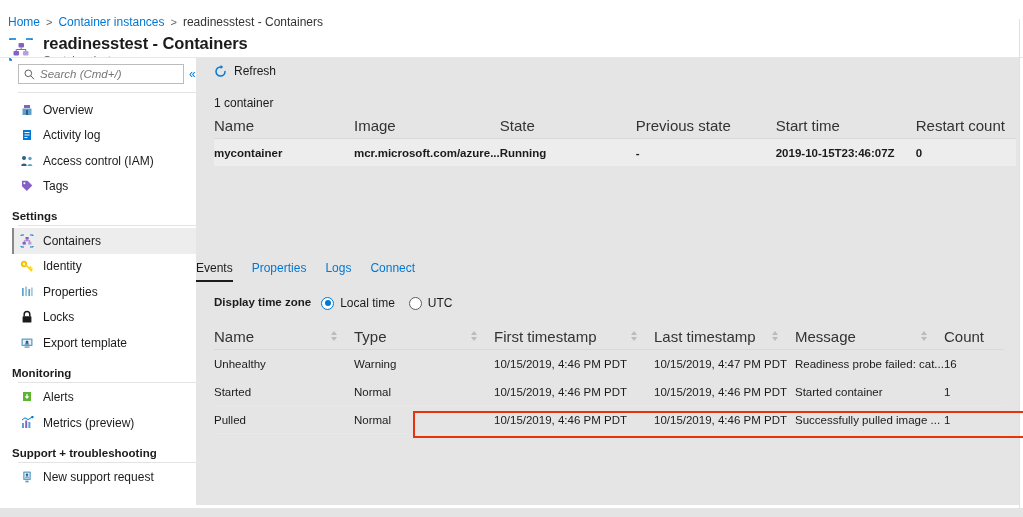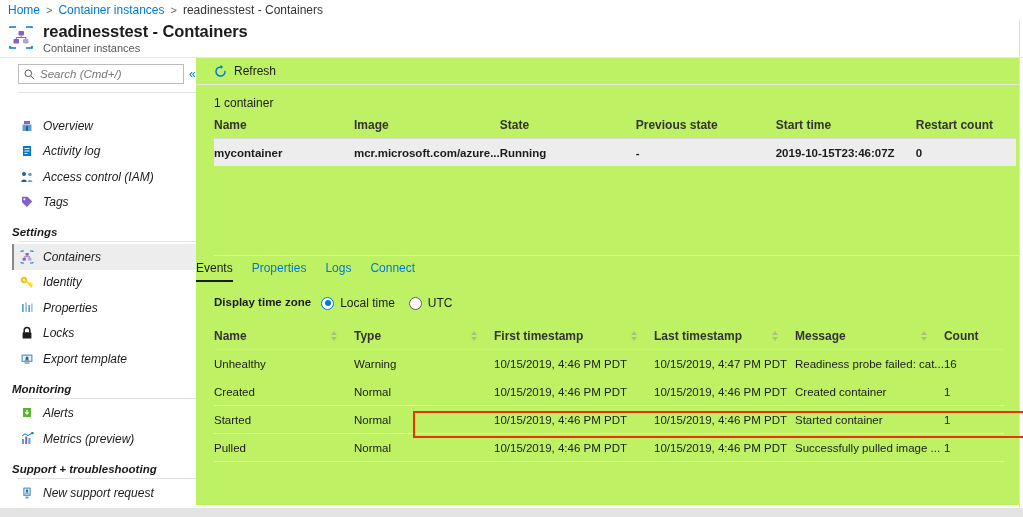--- a/index.html
+++ b/index.html
@@ -8,21 +8,21 @@
     background:#fff;
     font-family:"Liberation Sans","DejaVu Sans",sans-serif;
     font-size:12px;color:#333;
     -webkit-font-smoothing:antialiased;
   }
   .page{position:relative;width:1023px;height:517px;box-sizing:border-box;}
 
   
   .breadcrumb{
     height:19px;display:flex;align-items:center;
-    padding:0 0 0 8px;font-size:12px;color:#0078d4;
+    padding:12px 0 0 8px;font-size:12px;color:#0078d4;
   }
   .bc-link{color:#0078d4;cursor:pointer;white-space:nowrap;}
   .bc-sep{color:#666;margin:0 6px;font-size:11px;}
   .bc-current{color:#333;white-space:nowrap;}
 
   
   .res-header{
     height:35px;display:flex;align-items:flex-start;
     padding:4px 0 0 8px;
   }
@@ -50,56 +50,56 @@
     border:0;outline:0;background:transparent;margin-left:5px;
     font-family:"Liberation Sans",sans-serif;
     font-size:11.5px;font-style:italic;color:#6e6e6e;width:128px;padding:0;
   }
   .search-input::placeholder{color:#767676;font-style:italic;opacity:1;}
   .collapse-btn{
     margin-left:5px;color:#0078d4;font-size:12px;line-height:1;cursor:pointer;
     user-select:none;
   }
   .nav-divider{height:1px;background:#e3e3e3;margin:2px 6px 0 6px;}
-  .nav-list{margin-top:20px;font-style:italic;}
+  .nav-list{margin-top:4px;}
   .nav-item{
     height:25.5px;display:flex;align-items:center;
     padding-left:8px;cursor:pointer;position:relative;box-sizing:border-box;
   }
   .nav-item.selected{background:#ededed;}
   .nav-item.selected:before{
     content:"";position:absolute;left:0;top:0;bottom:0;width:2px;background:#8a8886;
   }
   .nav-ico{width:14px;height:14px;flex:0 0 14px;position:relative;margin-right:9px;}
   .nav-label{font-size:12px;color:#1b1b1b;white-space:nowrap;}
   .nav-group{
     font-size:11.5px;font-weight:bold;color:#1b1b1b;
     padding:11px 0 3px 0;
   }
   .nav-group-line{height:1px;background:#e3e3e3;margin:0 6px 2px 6px;}
 
   
   .main{
     position:absolute;left:196px;top:58px;right:4px;bottom:12px;
-    background:#bef264;box-sizing:border-box;
+    background:#e5e5e5;box-sizing:border-box;
   }
   .toolbar{
     height:26px;display:flex;align-items:center;padding-left:18px;
     border-bottom:1px solid #e6e6e6;
   }
   .tb-btn{display:flex;align-items:center;cursor:pointer;height:22px;padding-right:8px;}
   .refresh-icon{width:13px;height:13px;flex:0 0 13px;margin-right:7px;}
   .tb-label{font-size:12px;color:#1b1b1b;}
 
   .count-line{font-size:12px;color:#1b1b1b;padding:11px 0 0 18px;}
 
   
   table.grid{border-collapse:collapse;table-layout:fixed;}
   .grid th{
-    font-weight:bold;font-size:12px;color:#333;text-align:left;
+    font-weight:normal;font-size:15px;color:#333;text-align:left;
     padding:0;height:26px;vertical-align:middle;
     border-bottom:1px solid #d9d9d9;
   }
   .grid td{
     font-size:11.5px;color:#1b1b1b;padding:0;height:27px;vertical-align:middle;
     white-space:nowrap;overflow:hidden;text-overflow:ellipsis;
   }
 
   
   .ctable{position:absolute;left:18px;top:54px;width:auto;}
@@ -447,28 +447,20 @@
         <tbody>
           <tr>
             <td>Unhealthy</td>
             <td>Warning</td>
             <td>10/15/2019, 4:46 PM PDT</td>
             <td>10/15/2019, 4:47 PM PDT</td>
             <td>Readiness probe failed: cat...</td>
             <td>16</td>
           </tr>
           <tr>
-            <td>Created</td>
-            <td>Normal</td>
-            <td>10/15/2019, 4:46 PM PDT</td>
-            <td>10/15/2019, 4:46 PM PDT</td>
-            <td>Created container</td>
-            <td>1</td>
-          </tr>
-          <tr>
             <td>Started</td>
             <td>Normal</td>
             <td>10/15/2019, 4:46 PM PDT</td>
             <td>10/15/2019, 4:46 PM PDT</td>
             <td>Started container</td>
             <td>1</td>
           </tr>
           <tr>
             <td>Pulled</td>
             <td>Normal</td>

